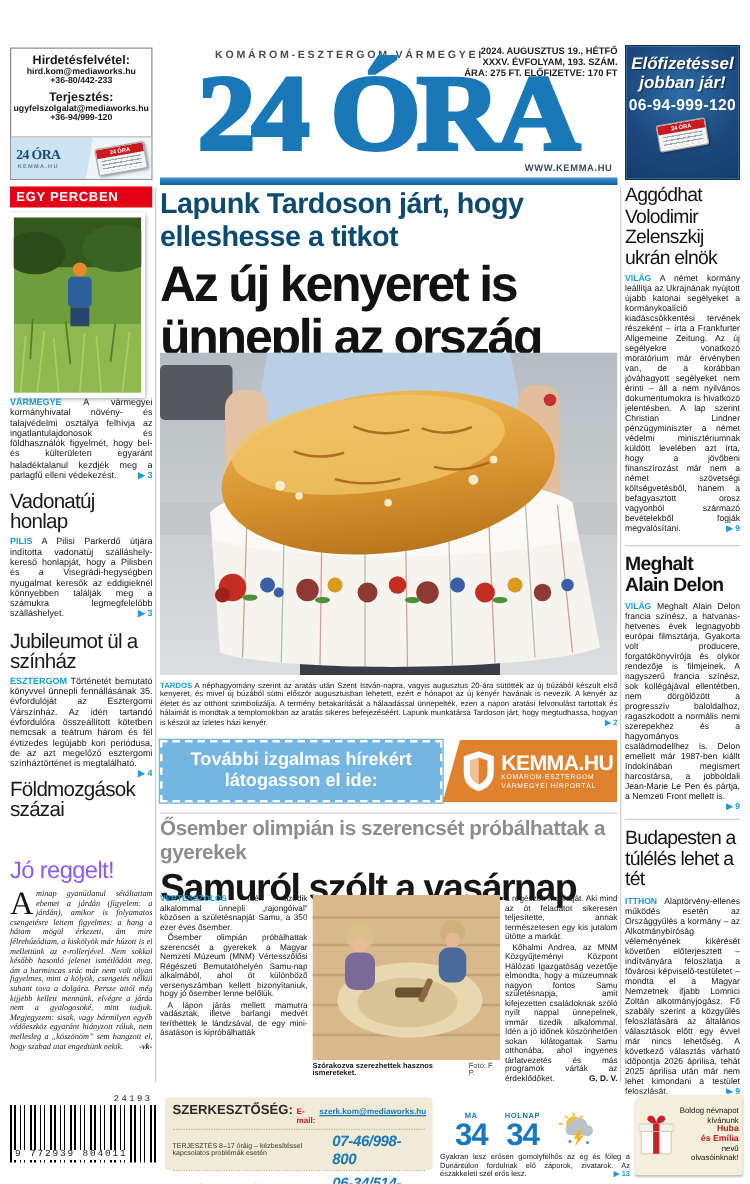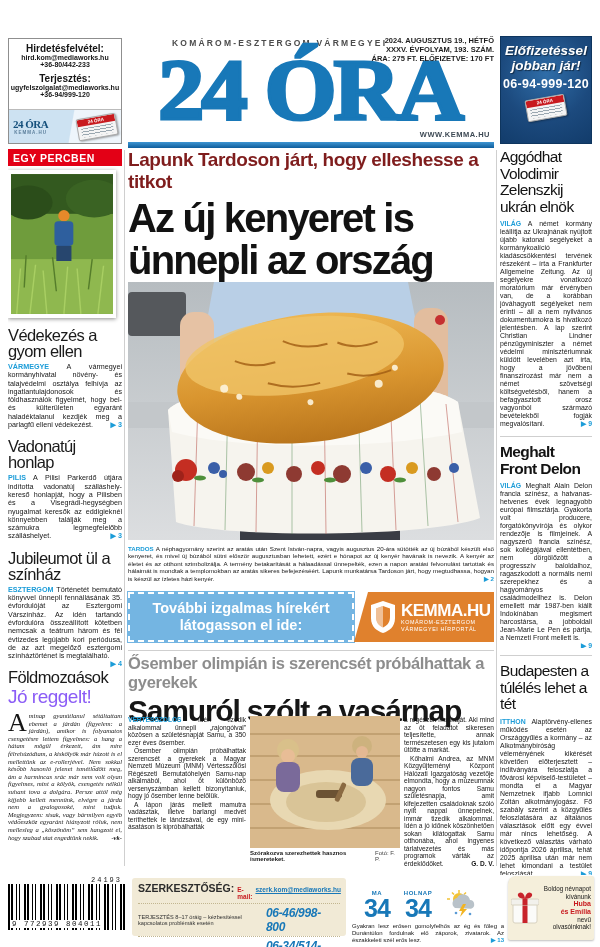--- a/index.html
+++ b/index.html
@@ -51,21 +51,21 @@
   .page-ref { color:#1b9cd8; font-weight:bold; float:right; padding-left:3px; }
 
   #good-morning { left:8px; top:686px; width:114px; height:182px; overflow:hidden; }
   #gm-title { color:#8b5cf6; font-size:19px; font-weight:normal; letter-spacing:-0.5px; margin-bottom:4px; }
   #gm-text { font-family:"Liberation Serif", serif; font-style:italic; font-size:6.6px; line-height:7.6px; text-align:justify; }
   #gm-drop { float:left; font-size:26px; line-height:22px; padding-right:2px; font-style:normal; font-family:"Liberation Serif", serif; }
   #gm-sign { float:right; font-weight:bold; }
 
   
   #center-top { left:128px; top:149px; width:366px; }
-  #main-kicker { font-size:19px; font-weight:bold; color:#7f1d1d; letter-spacing:-0.4px; }
+  #main-kicker { font-size:23px; font-weight:bold; color:#0c4a6e; letter-spacing:-0.4px; }
   #main-headline { font-size:40px; font-weight:bold; color:#121212; letter-spacing:-1.8px; line-height:42px; margin-top:4px; }
   #main-photo { left:128px; top:282px; }
   #main-caption { left:128px; top:545px; width:366px; height:42px; overflow:hidden; font-size:6.2px; line-height:7.4px; text-align:justify; }
 
   #kemma-banner { left:128px; top:592px; width:366px; height:50px; display:flex; }
   #banner-left { flex:1; background:#74b5e2; border:2px dashed #fff; outline:1px solid #74b5e2; display:flex; align-items:center; justify-content:center; padding:2px 8px; }
   #banner-left .txt { color:#fff; font-weight:bold; font-size:14.5px; line-height:17px; text-align:center; }
   #banner-right { width:140px; background:#e0812d; clip-path:polygon(14px 0, 100% 0, 100% 100%, 0 100%); display:flex; align-items:center; padding-left:16px; }
   #banner-right .brand { color:#fff; font-weight:bold; font-size:17px; letter-spacing:-0.5px; line-height:17px; }
   #banner-right .sub { color:#fff; font-size:5.4px; letter-spacing:0.6px; line-height:7px; }
@@ -197,21 +197,20 @@
         <path d="M14 120 L16 86"></path>
         <path d="M48 124 L44 88"></path>
         <path d="M82 122 L86 90"></path>
       </g>
     <circle cx="56" cy="44" r="6" fill="#e5892a"></circle>
     <rect x="46" y="50" width="20" height="26" rx="4" fill="#2e5f9e"></rect>
     <rect x="48" y="76" width="16" height="16" fill="#27466e"></rect>
   </svg>
 
   <div>
-    <div class="sb-title">Védekezés a gyom ellen</div>
     <div class="sb-body"><span class="tag">VÁRMEGYE</span> <span>A vármegyei kormányhivatal növény- és talajvédelmi osztálya felhívja az ingatlantulajdonosok és földhasználók figyelmét, hogy bel- és külterületen egyaránt haladéktalanul kezdjék meg a parlagfű elleni védekezést.</span><span class="page-ref">▶ 3</span></div>
   </div>
   <div>
     <div class="sb-title">Vadonatúj honlap</div>
     <div class="sb-body"><span class="tag">PILIS</span> <span>A Pilisi Parkerdő útjára indította vadonatúj szálláshely-kereső honlapját, hogy a Pilisben és a Visegrádi-hegységben nyugalmat keresők az eddigieknél könnyebben találják meg a számukra legmegfelelőbb szálláshelyet.</span><span class="page-ref">▶ 3</span></div>
   </div>
   <div>
     <div class="sb-title">Jubileumot ül a színház</div>
     <div class="sb-body"><span class="tag">ESZTERGOM</span> <span>Történetét bemutató könyvvel ünnepli fennállásának 35. évfordulóját az Esztergomi Várszínház. Az idén tartandó évfordulóra összeállított kötetben nemcsak a teátrum három és fél évtizedes legújabb kori periódusa, de az azt megelőző esztergomi színháztörténet is megtalálható.</span><span class="page-ref">▶ 4</span></div>
   </div>
@@ -382,21 +381,21 @@
   </div>
 </div>
 
 <div class="abs" id="world-col">
   <div class="w-art" id="w-art-0">
     <div class="w-title light">Aggódhat Volodimir Zelenszkij ukrán elnök</div>
     <div class="w-body"><span class="tag">VILÁG</span> <span>A német kormány leállítja az Ukrajnának nyújtott újabb katonai segélyeket a kormánykoalíció kiadáscsökkentési tervének részeként – írta a Frankfurter Allgemeine Zeitung. Az új segélyekre vonatkozó moratórium már érvényben van, de a korábban jóváhagyott segélyeket nem érinti – áll a nem nyilvános dokumentumokra is hivatkozó jelentésben. A lap szerint Christian Lindner pénzügyminiszter a német védelmi minisztériumnak küldött levelében azt írta, hogy a jövőbeni finanszírozást már nem a német szövetségi költségvetésből, hanem a befagyasztott orosz vagyonból származó bevételekből fogják megvalósítani.</span><span class="page-ref">▶ 9</span></div>
   </div>
   <div class="w-div"></div>
   <div class="w-art" id="w-art-1">
-    <div class="w-title bold">Meghalt Front Delon</div>
+    <div class="w-title bold">Meghalt Alain Delon</div>
     <div class="w-body"><span class="tag">VILÁG</span> <span>Meghalt Alain Delon francia színész, a hatvanas-hetvenes évek legnagyobb európai filmsztárja. Gyakorta volt producere, forgatókönyvírója és olykor rendezője is filmjeinek. A nagyszerű francia színész, sok kollégájával ellentétben, nem dörgölőzött a progresszív baloldalhoz, ragaszkodott a normális nemi szerepekhez és a hagyományos családmodellhez is. Delon emellett már 1987-ben kiállt Indokínában megismert harcostársa, a jobboldali Jean-Marie Le Pen és pártja, a Nemzeti Front mellett is.</span><span class="page-ref">▶ 9</span></div>
   </div>
   <div class="w-div"></div>
   <div class="w-art" id="w-art-2">
     <div class="w-title light">Budapesten a túlélés lehet a tét</div>
     <div class="w-body"><span class="tag">ITTHON</span> <span>Alaptörvény-ellenes működés esetén az Országgyűlés a kormány – az Alkotmánybíróság véleményének kikérését követően előterjesztett – indítványára feloszlatja a fővárosi képviselő-testületet – mondta el a Magyar Nemzetnek ifjabb Lomnici Zoltán alkotmányjogász. Fő szabály szerint a közgyűlés feloszlatására az általános választások előtt egy évvel már nincs lehetőség. A következő választás várható időpontja 2026 áprilisa, tehát 2025 áprilisa után már nem lehet kimondani a testület feloszlását.</span><span class="page-ref">▶ 9</span></div>
   </div>
 </div>
 
 <div class="abs" id="footer">
@@ -407,21 +406,21 @@
   </div>
 
   <div id="editorial">
     <div class="row1">
       <span class="lbl">SZERKESZTŐSÉG:</span>
       <span class="elbl">E-mail:</span>
       <span class="eml">szerk.kom@mediaworks.hu</span>
     </div>
     <div class="prow">
       <span class="plbl">TERJESZTÉS 8–17 óráig – kézbesítéssel kapcsolatos problémák esetén</span>
-      <span class="pnum">06-46/998-800</span>
+      <span class="pnum">07-46/998-800</span>
     </div>
     <div class="prow">
       <span class="plbl">HIRDETÉS – ha hirdetni kíván lapunkban, ezt a számot hívja</span>
       <span class="pnum">06-34/514-020</span>
     </div>
   </div>
 
   <div id="weather">
     <div class="temps">
       <div class="tcol">

